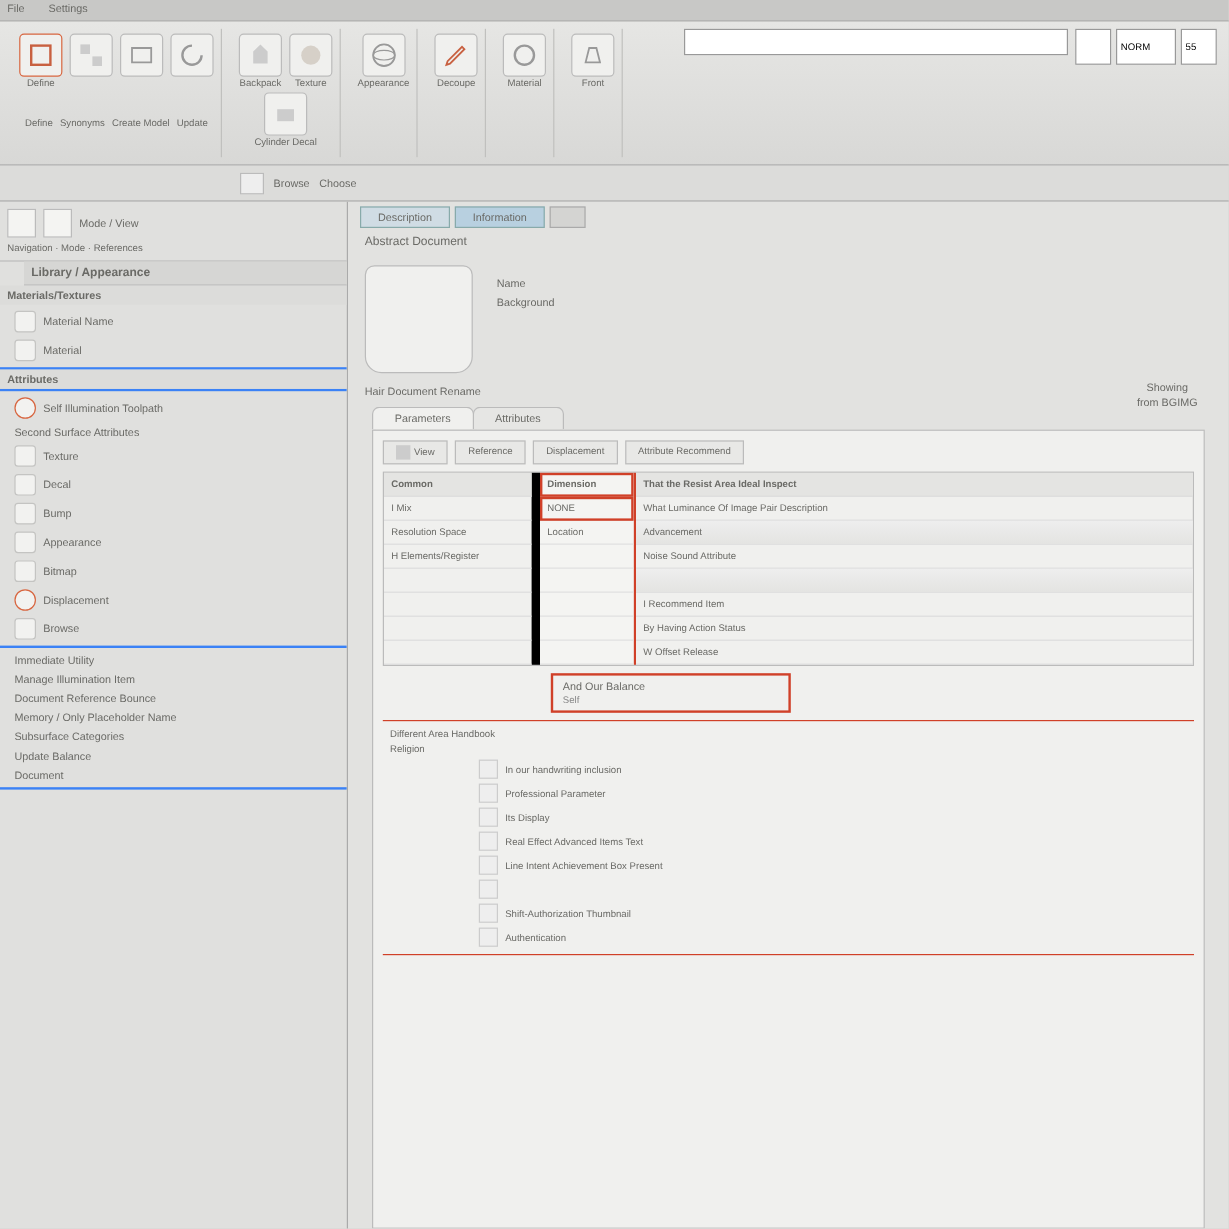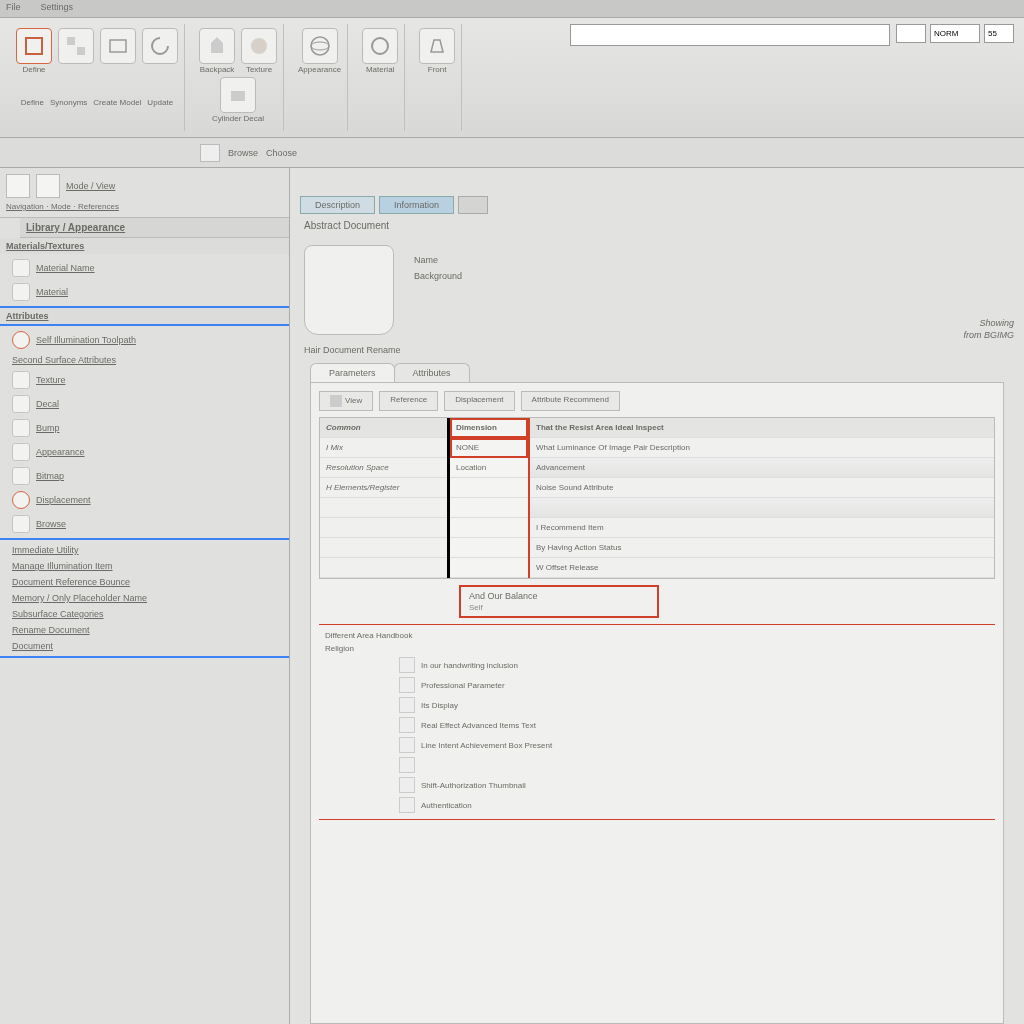--- a/index.html
+++ b/index.html
@@ -15,72 +15,72 @@
 .rgroup { display: flex; flex-direction: column; align-items: center; gap: 2px; padding: 4px 6px; border-right: 1px solid #c0c0be; }
 .rgroup:last-child { border: none; }
 .rrow { display: flex; gap: 6px; }
 .ritem { display: flex; flex-direction: column; align-items: center; gap: 2px; cursor: pointer; }
 .ricon { width: 36px; height: 36px; background: #f0f0ee; border: 1px solid #bbb; border-radius: 4px; display: flex; align-items: center; justify-content: center; }
 .ricon svg { width: 24px; height: 24px; }
 .rlabel { font-size: 8px; text-align: center; max-width: 60px; line-height: 1.1; }
 .ribbon-field { height: 22px; background: #fff; border: 1px solid #999; width: 320px; padding: 2px 6px; display: flex; align-items: center; }
 .ribbon-right { margin-left: auto; display: flex; gap: 6px; align-items: flex-start; }
 .mini-inputs { display: flex; gap: 4px; }
-.mini-input { width: 50px; height: 19px; background: #fff; border: 1px solid #999; font-size: 8px; padding: 1px 3px; }
+.mini-input { width: 50px; height: 30px; background: #fff; border: 1px solid #999; font-size: 8px; padding: 1px 3px; }
 .mini-input.narrow { width: 30px; }
 
 
 .subbar { height: 30px; background: #dcdcda; border-bottom: 1px solid #aaa; display: flex; align-items: center; padding: 0 200px; gap: 8px; }
 .subbar .sicon { width: 20px; height: 18px; background: #eee; border: 1px solid #bbb; }
 .subbar .slabel { font-size: 9px; }
 
 
 .body { display: flex; flex: 1; overflow: hidden; }
 
 
-.sidebar { width: 290px; background: #e0e0de; border-right: 1px solid #aaa; display: flex; flex-direction: column; overflow: hidden; text-decoration: underline; }
+.sidebar { width: 290px; background: #e0e0de; border-right: 1px solid #aaa; display: flex; flex-direction: column; overflow: hidden; }
 .side-top { padding: 6px; border-bottom: 1px solid #bbb; }
 .side-top-row { display: flex; gap: 6px; margin-bottom: 4px; }
 .side-icon { width: 24px; height: 24px; background: #f4f4f2; border: 1px solid #bbb; }
 .side-title { font-size: 10px; font-weight: bold; padding: 4px 6px; background: #d6d6d4; border-bottom: 1px solid #bbb; margin-left: 20px; }
 .side-section { border-bottom: 2px solid #3b82f6; }
 .side-head { font-size: 9px; font-weight: bold; padding: 3px 6px; background: #dcdcda; }
 .side-items { padding: 2px 0; }
 .side-item { display: flex; align-items: center; gap: 6px; padding: 3px 12px; cursor: pointer; font-size: 9px; }
 .side-item .li-icon { width: 18px; height: 18px; background: #f2f2f0; border: 1px solid #c4c4c2; border-radius: 3px; flex-shrink: 0; }
 .side-item.hl .li-icon { border-color: #d86640; }
 
 
 .main { flex: 1; background: #e2e2e0; display: flex; flex-direction: column; overflow: hidden; position: relative; }
-.main-tabs { display: flex; gap: 4px; padding: 4px 10px 0; margin-top: 24px; }
+.main-tabs { display: flex; gap: 4px; padding: 4px 10px 0; }
 .main-tab { padding: 3px 14px; background: #d0dce4; border: 1px solid #8aa; font-size: 9px; cursor: pointer; }
 .main-tab.alt { background: #d4d4d2; border-color: #aaa; }
 .main-tab.active { background: #b8d0e0; }
 
 .doc-title { font-size: 10px; padding: 6px 14px; }
 .doc-area { padding: 8px 14px; display: flex; gap: 20px; }
 .doc-thumb { width: 90px; height: 90px; background: #f0f0ee; border: 1px solid #bbb; border-radius: 8px 8px 14px 14px; }
 .doc-meta { display: flex; flex-direction: column; gap: 6px; font-size: 9px; padding-top: 10px; }
 .doc-sub { font-size: 9px; padding: 2px 14px; }
 
-.right-note { position: absolute; right: 10px; top: 150px; font-size: 9px; text-align: right; line-height: 1.3; font-style: italic; }
+.right-note { position: absolute; right: 26px; top: 150px; font-size: 9px; text-align: center; line-height: 1.3; }
 
 
 .prop-tabs { display: flex; padding: 0 20px; margin-top: 6px; }
 .prop-tab { padding: 4px 18px; background: #e6e6e4; border: 1px solid #bbb; border-bottom: none; font-size: 9px; border-radius: 6px 6px 0 0; margin-right: -1px; cursor: pointer; }
 .prop-tab.active { background: #f0f0ee; }
 .prop-panel { background: #f0f0ee; border: 1px solid #bbb; margin: 0 20px; flex: 1; padding: 8px; overflow: hidden; }
 
 .filter-row { display: flex; gap: 6px; margin-bottom: 6px; }
 .filter-chip { padding: 3px 10px; background: #e8e8e6; border: 1px solid #bbb; font-size: 8px; cursor: pointer; }
 .filter-chip .fi { width: 12px; height: 12px; display: inline-block; background: #ccc; margin-right: 3px; vertical-align: middle; }
 
 
 .grid { display: flex; border: 1px solid #bbb; font-size: 8px; }
-.grid-left { width: 130px; border-right: 3px solid #000000; font-style: italic; }
+.grid-left { width: 130px; border-right: 7px solid #000000; }
 .grid-mid { width: 80px; border-right: 2px solid #d04028; }
 .grid-right { flex: 1; }
 .grow { height: 20px; border-bottom: 1px solid #ddd; padding: 3px 6px; display: flex; align-items: center; overflow: hidden; white-space: nowrap; }
 .grow.head { background: #e4e4e2; font-weight: bold; }
 .grow.hl1 { outline: 2px solid #d04028; outline-offset: -2px; }
 .grid-mid .grow { background: #f4f4f2; }
 .grid-right .grow.striped { background: linear-gradient(#eee, #e4e4e2); }
 
 
 .hl-box { border: 2px solid #d04028; padding: 4px 8px; margin: 6px 0; width: 200px; margin-left: 140px; }
@@ -183,20 +183,30 @@
         <div class="ricon">
             <svg viewBox="0 0 24 24">
               <circle cx="12" cy="12" r="9" fill="none" stroke="#999" stroke-width="1.5"></circle>
               <ellipse cx="12" cy="12" rx="9" ry="4" fill="none" stroke="#999"></ellipse>
             </svg>
           </div>
         <div class="rlabel">Appearance</div>
       </div>
     </div>
 
+    <div class="rgroup">
+      <div class="ritem">
+        <div class="ricon">
+            <svg viewBox="0 0 24 24">
+              <path d="M4 20l3-1 12-12-2-2L5 17z" fill="none" stroke="#c86040" stroke-width="1.5"></path>
+            </svg>
+          </div>
+        <div class="rlabel">Decoupe</div>
+      </div>
+    </div>
 
     <div class="rgroup">
       <div class="ritem">
         <div class="ricon">
             <svg viewBox="0 0 24 24">
               <circle cx="12" cy="12" r="8" fill="none" stroke="#999" stroke-width="2"></circle>
             </svg>
           </div>
         <div class="rlabel">Material</div>
       </div>
@@ -312,21 +322,21 @@
           <div class="side-item">
               <span>Document Reference Bounce</span>
             </div>
           <div class="side-item">
               <span>Memory / Only Placeholder Name</span>
             </div>
           <div class="side-item">
               <span>Subsurface Categories</span>
             </div>
           <div class="side-item">
-              <span>Rename Document</span>
+              <span>Update Balance</span>
             </div>
           <div class="side-item">
               <span>Document</span>
             </div>
         </div>
       </div>
     </div>
 
     <div class="main">
 

